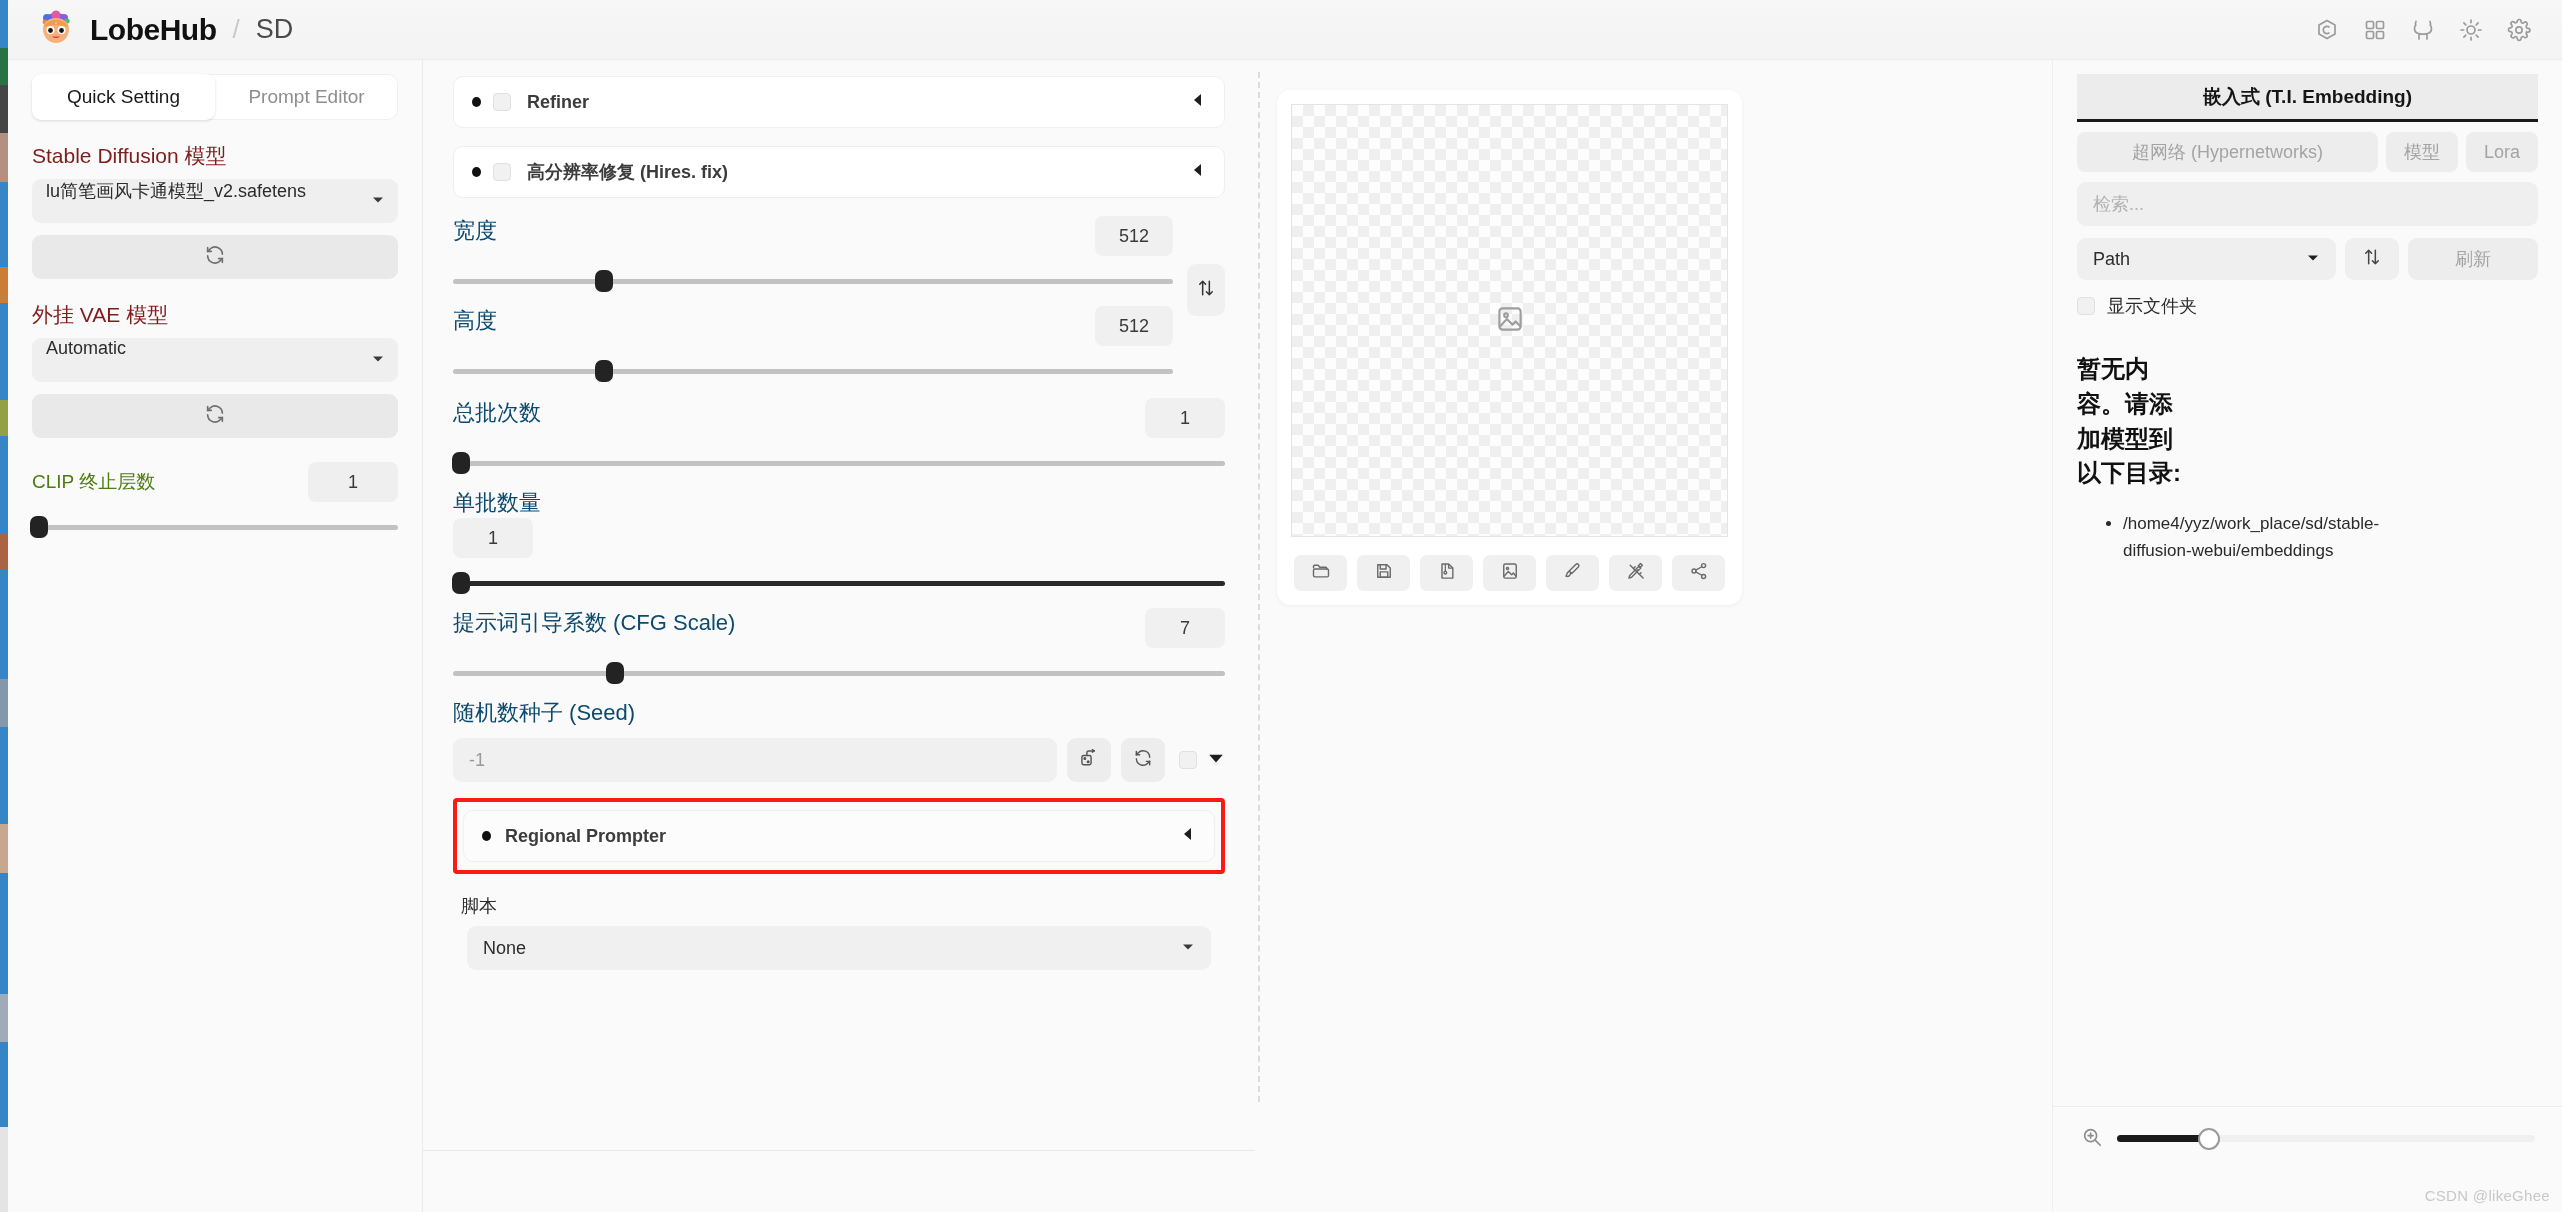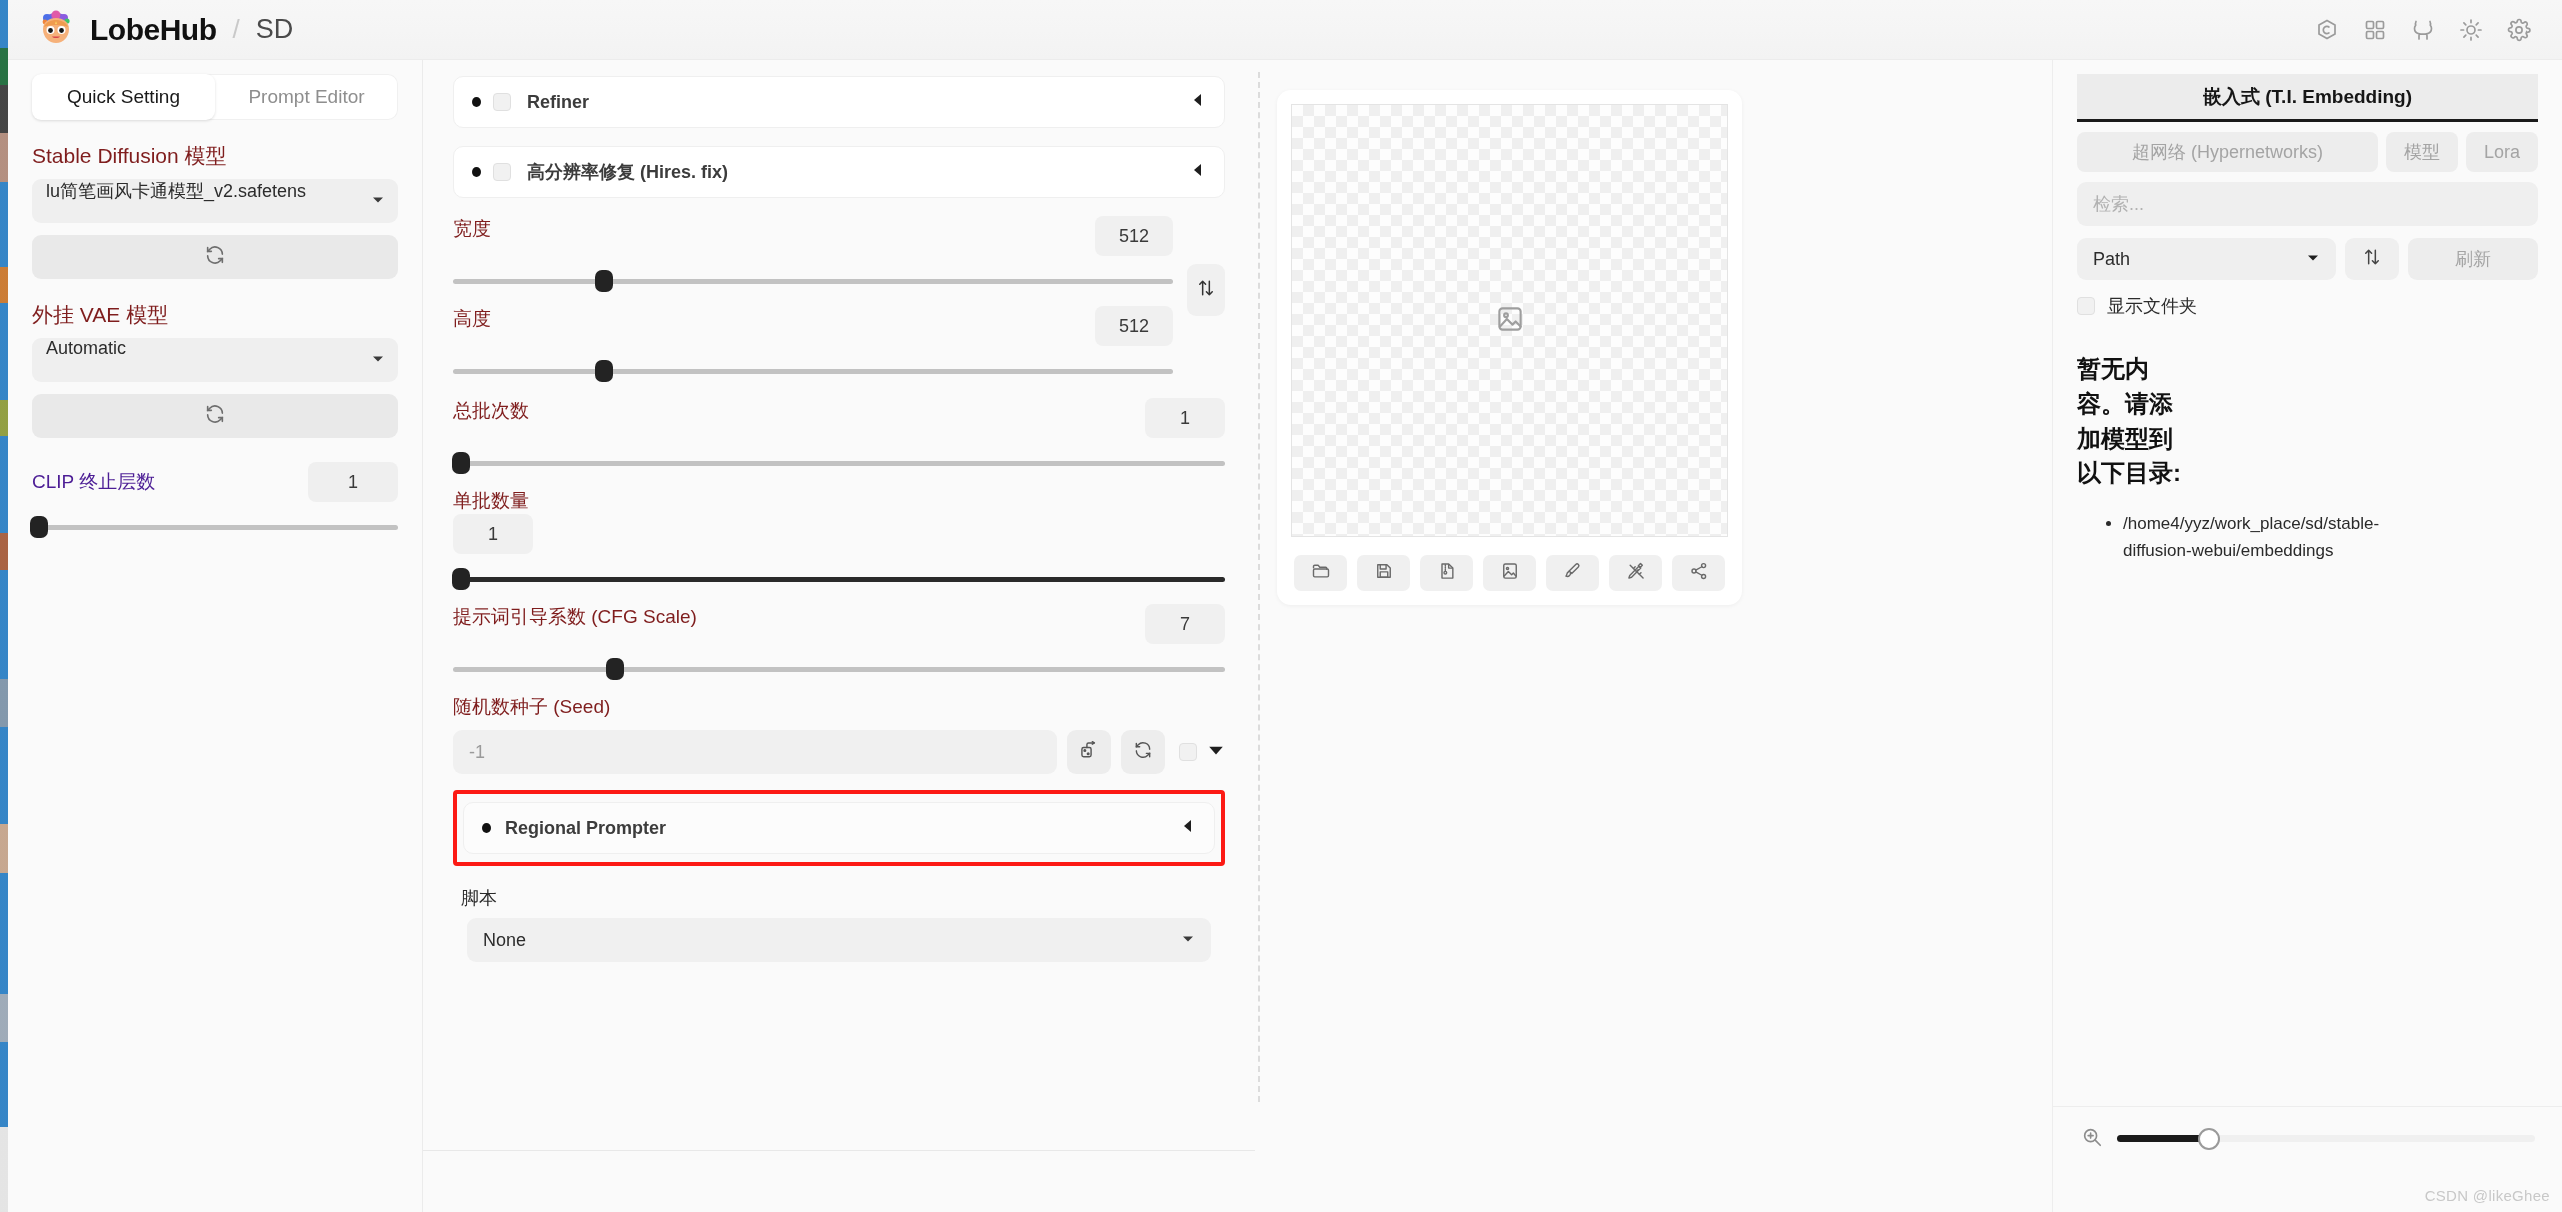--- a/index.html
+++ b/index.html
@@ -71,21 +71,21 @@
     display:flex; align-items:flex-start; padding:0 14px; font-size:18px; color:#2c2c2c;
     cursor:pointer; position:relative; overflow:hidden;
   }
   .select .caret { position:absolute; right:13px; top:50%; transform:translateY(-50%); }
   .select .txt { white-space:nowrap; overflow:hidden; max-width:330px; }
   .flatbtn {
     width:100%; height:44px; background:#e9e9e9; border-radius:9px;
     display:flex; align-items:center; justify-content:center; color:#6e6e6e; cursor:pointer; margin-top:12px;
   }
   .clip-row { display:flex; align-items:center; justify-content:space-between; margin-top:24px; }
-  .clip-row .lbl { font-size:19px; color:#4c1d95; }
+  .clip-row .lbl { font-size:19px; color:#4d7c0f; }
   .numbox {
     background:#efefef; border-radius:8px; height:40px; min-width:90px;
     display:flex; align-items:center; justify-content:center; font-size:18px; color:#3a3a3a; cursor:text;
   }
   .slider { position:relative; height:22px; margin-top:14px; width:100%; cursor:pointer; }
   .slider .track { position:absolute; top:9px; left:0; right:0; height:5px; background:#c2c2c2; border-radius:3px; }
   .slider.dark .track { background:#2a2a2a; }
   .slider .thumb {
     position:absolute; top:0; width:18px; height:22px; background:#232323; border-radius:7px; transform:translateX(-50%);
   }
@@ -100,21 +100,21 @@
     display:flex; align-items:center; padding:0 18px; margin-bottom:18px; cursor:pointer;
   }
   .dot { width:9px; height:10px; background:#111; border-radius:50%; flex:none; }
   .cb {
     width:18px; height:18px; background:#f1f1f1; border:1px solid #e0e0e0; border-radius:4px;
     flex:none; margin-left:12px; cursor:pointer;
   }
   .acc-label { font-size:18px; font-weight:bold; color:#3c3c3c; margin-left:16px; }
   .acc .tri { margin-left:auto; color:#1e1e1e; font-size:17px; }
 
-  .row-label { font-size:19px; color:#7f1d1d; }
+  .row-label { font-size:22px; color:#0c4a6e; }
   .param-head { display:flex; align-items:flex-start; justify-content:space-between; }
   .vbox {
     background:#f0f0f0; border-radius:8px; height:40px; min-width:78px; padding:0 18px;
     display:flex; align-items:center; justify-content:center; font-size:18px; color:#3a3a3a; cursor:text;
   }
   .swapbtn {
     width:38px; height:52px; background:#f0f0f0; border-radius:9px; display:flex;
     align-items:center; justify-content:center; color:#333; cursor:pointer; flex:none;
   }
   .wh-wrap { display:flex; gap:14px; align-items:flex-start; }

